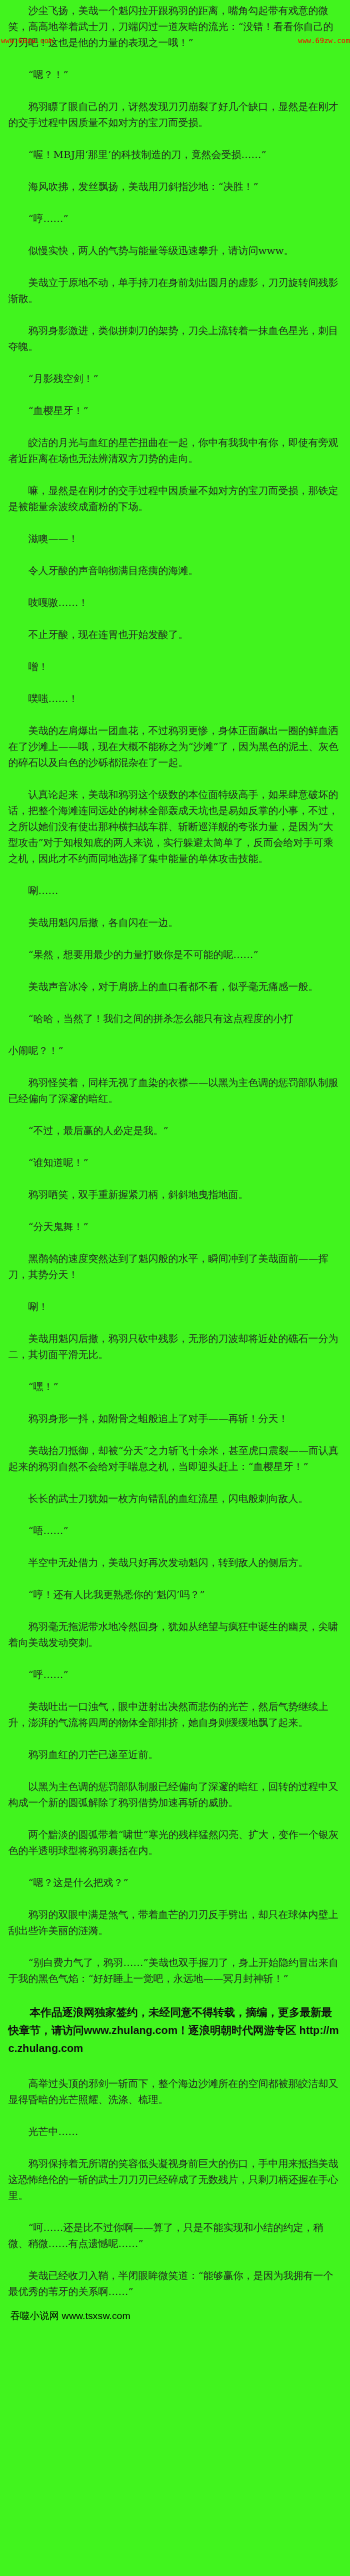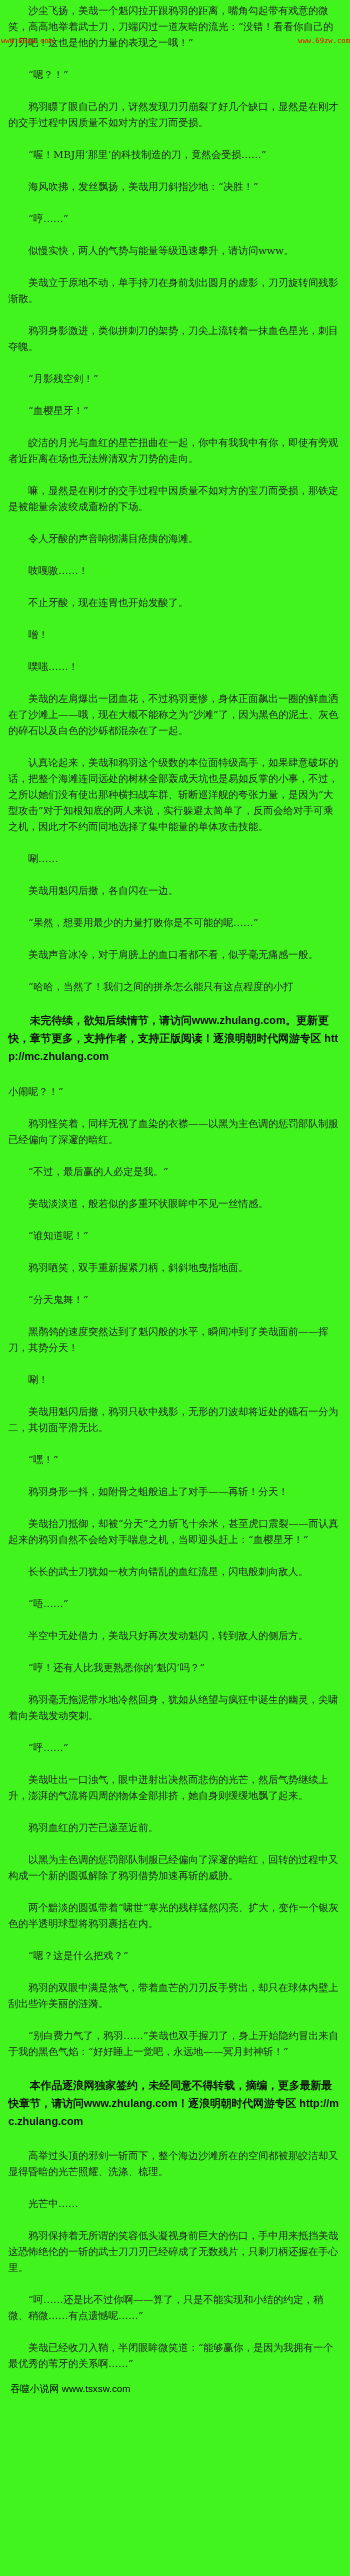--- a/index.html
+++ b/index.html
@@ -67,37 +67,36 @@
     <p class="normal" data-name="paragraph">“喔！MBJ用‘那里’的科技制造的刀，竟然会受损……”</p>
     <p class="normal" data-name="paragraph">海风吹拂，发丝飘扬，美哉用刀斜指沙地：“决胜！”</p>
     <p class="normal" data-name="paragraph">“哼……”</p>
     <p class="normal" data-name="paragraph">似慢实快，两人的气势与能量等级迅速攀升，请访问www。</p>
     <p class="normal" data-name="paragraph">美哉立于原地不动，单手持刀在身前划出圆月的虚影，刀刃旋转间残影渐散。</p>
     <p class="normal" data-name="paragraph">鸦羽身影激进，类似拼刺刀的架势，刀尖上流转着一抹血色星光，刺目夺魄。</p>
     <p class="normal" data-name="paragraph">“月影残空剑！”</p>
     <p class="normal" data-name="paragraph">“血樱星牙！”</p>
     <p class="normal" data-name="paragraph">皎洁的月光与血红的星芒扭曲在一起，你中有我我中有你，即使有旁观者近距离在场也无法辨清双方刀势的走向。</p>
     <p class="normal" data-name="paragraph">嘛，显然是在刚才的交手过程中因质量不如对方的宝刀而受损，那铁定是被能量余波绞成齑粉的下场。</p>
+    <p class="normal" data-name="paragraph">滋噢——！</p>
     <p class="normal" data-name="paragraph">令人牙酸的声音响彻满目疮痍的海滩。</p>
     <p class="normal" data-name="paragraph">吱嘎嗷……！</p>
     <p class="normal" data-name="paragraph">不止牙酸，现在连胃也开始发酸了。</p>
     <p class="normal" data-name="paragraph">噌！</p>
     <p class="normal" data-name="paragraph">噗嗤……！</p>
     <p class="normal" data-name="paragraph">美哉的左肩爆出一团血花，不过鸦羽更惨，身体正面飙出一圈的鲜血洒在了沙滩上——哦，现在大概不能称之为“沙滩”了，因为黑色的泥土、灰色的碎石以及白色的沙砾都混杂在了一起。</p>
     <p class="normal" data-name="paragraph">认真论起来，美哉和鸦羽这个级数的本位面特级高手，如果肆意破坏的话，把整个海滩连同远处的树林全部轰成天坑也是易如反掌的小事，不过，之所以她们没有使出那种横扫战车群、斩断巡洋舰的夸张力量，是因为“大型攻击”对于知根知底的两人来说，实行躲避太简单了，反而会给对手可乘之机，因此才不约而同地选择了集中能量的单体攻击技能。</p>
     <p class="normal" data-name="paragraph">唰……</p>
     <p class="normal" data-name="paragraph">美哉用魁闪后撤，各自闪在一边。</p>
     <p class="normal" data-name="paragraph">“果然，想要用最少的力量打败你是不可能的呢……”</p>
     <p class="normal" data-name="paragraph">美哉声音冰冷，对于肩膀上的血口看都不看，似乎毫无痛感一般。</p>
     <p class="normal" data-name="paragraph">“哈哈，当然了！我们之间的拼杀怎么能只有这点程度的小打</p>
-    <p class="ad" data-name="publisher-ad-paragraph">未完待续，欲知后续情节，请访问www.zhulang.com。更新更快，章节更多，支持作者，支持正版阅读！逐浪明朝时代网游专区 http://mc.zhulang.com</p>
     <p class="noindent" data-name="paragraph-continuation">小闹呢？！”</p>
     <p class="normal" data-name="paragraph">鸦羽怪笑着，同样无视了血染的衣襟——以黑为主色调的惩罚部队制服已经偏向了深邃的暗红。</p>
     <p class="normal" data-name="paragraph">“不过，最后赢的人必定是我。”</p>
-    <p class="normal" data-name="paragraph">美哉淡淡道，般若似的多重环状眼眸中不见一丝情感。</p>
     <p class="normal" data-name="paragraph">“谁知道呢！”</p>
     <p class="normal" data-name="paragraph">鸦羽哂笑，双手重新握紧刀柄，斜斜地曳指地面。</p>
     <p class="normal" data-name="paragraph">“分天鬼舞！”</p>
     <p class="normal" data-name="paragraph">黑鹡鸰的速度突然达到了魁闪般的水平，瞬间冲到了美哉面前——挥刀，其势分天！</p>
     <p class="normal" data-name="paragraph">唰！</p>
     <p class="normal" data-name="paragraph">美哉用魁闪后撤，鸦羽只砍中残影，无形的刀波却将近处的礁石一分为二，其切面平滑无比。</p>
     <p class="normal" data-name="paragraph">“嘿！”</p>
     <p class="normal" data-name="paragraph">鸦羽身形一抖，如附骨之蛆般追上了对手——再斩！分天！</p>
     <p class="normal" data-name="paragraph">美哉抬刀抵御，却被“分天”之力斩飞十余米，甚至虎口震裂——而认真起来的鸦羽自然不会给对手喘息之机，当即迎头赶上：“血樱星牙！”</p>
     <p class="normal" data-name="paragraph">长长的武士刀犹如一枚方向错乱的血红流星，闪电般刺向敌人。</p>

